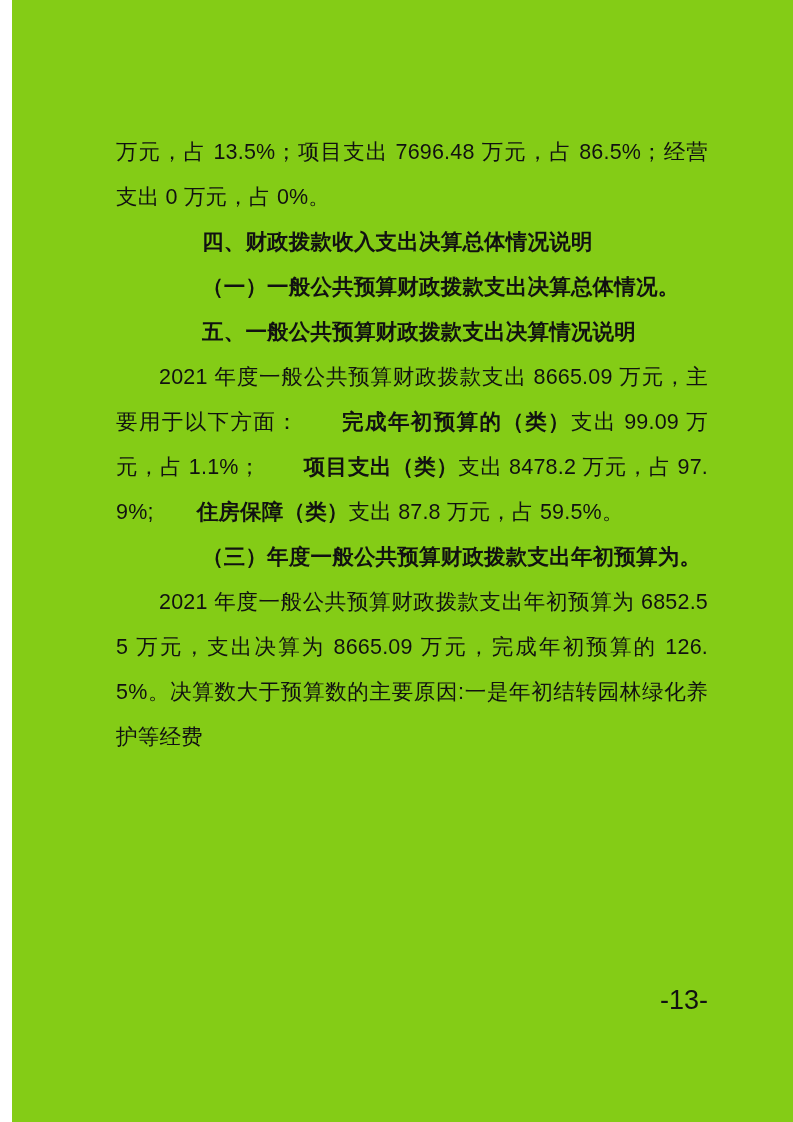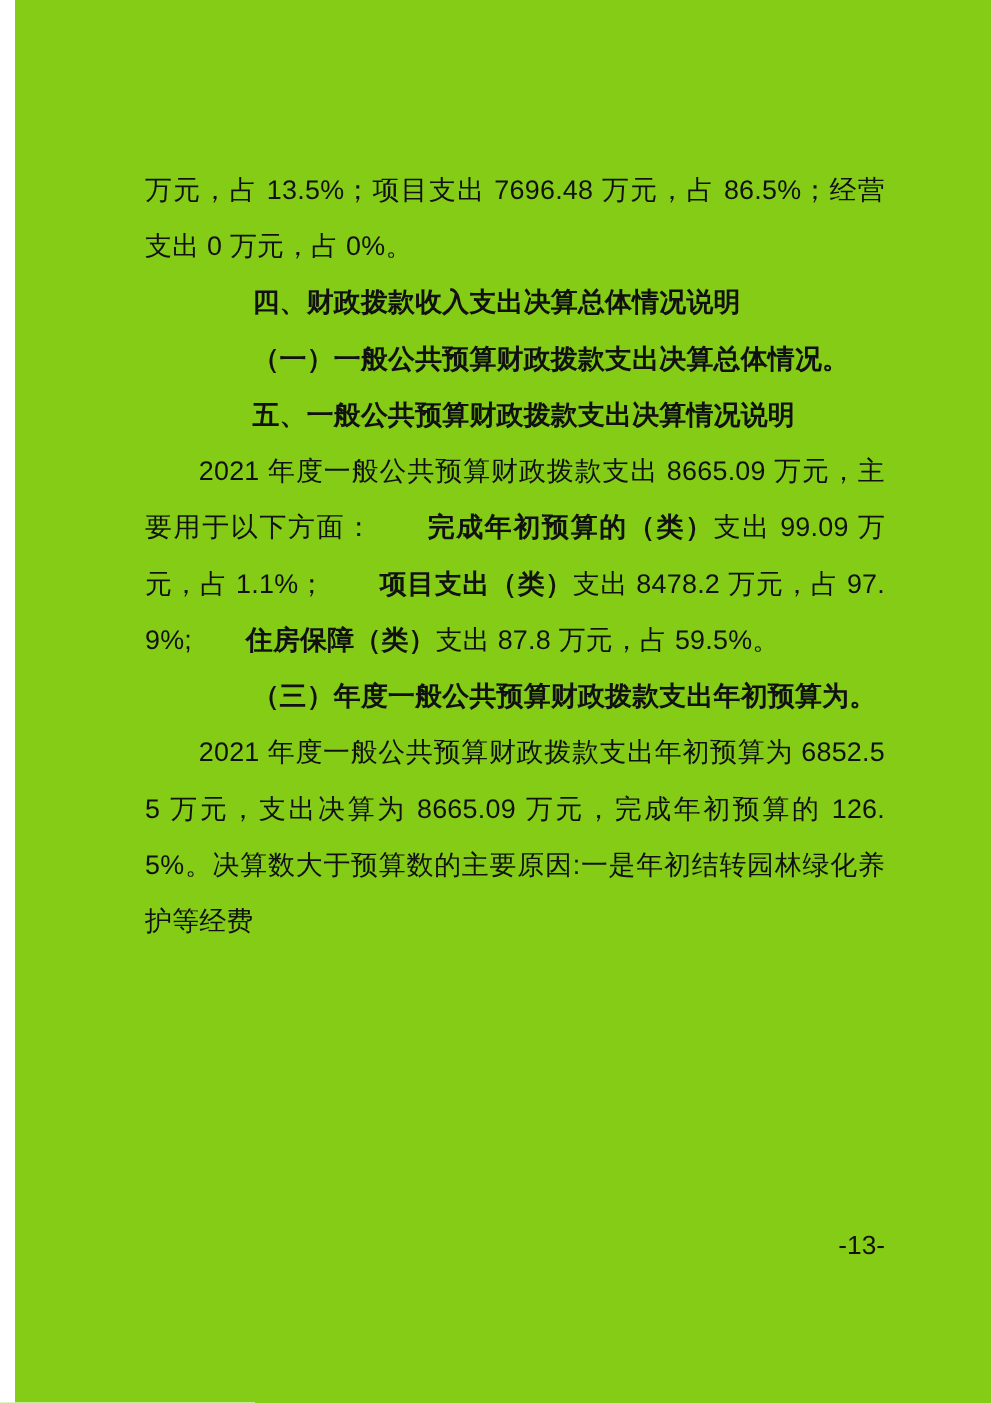--- a/index.html
+++ b/index.html
@@ -45,21 +45,21 @@
   .bold {
     font-weight: bold;
     margin-left: 43px;
   }
   .page-number {
     position: absolute;
     left: 0;
     top: 985px;
     width: 696px;
     text-align: right;
-    font-size: 21px;
+    font-size: 27px;
     color: #111111;
     font-family: "Liberation Sans", sans-serif;
   }
 </style>
 </head>
 <body>
 
 <div class="page">
   <div class="content">
 

